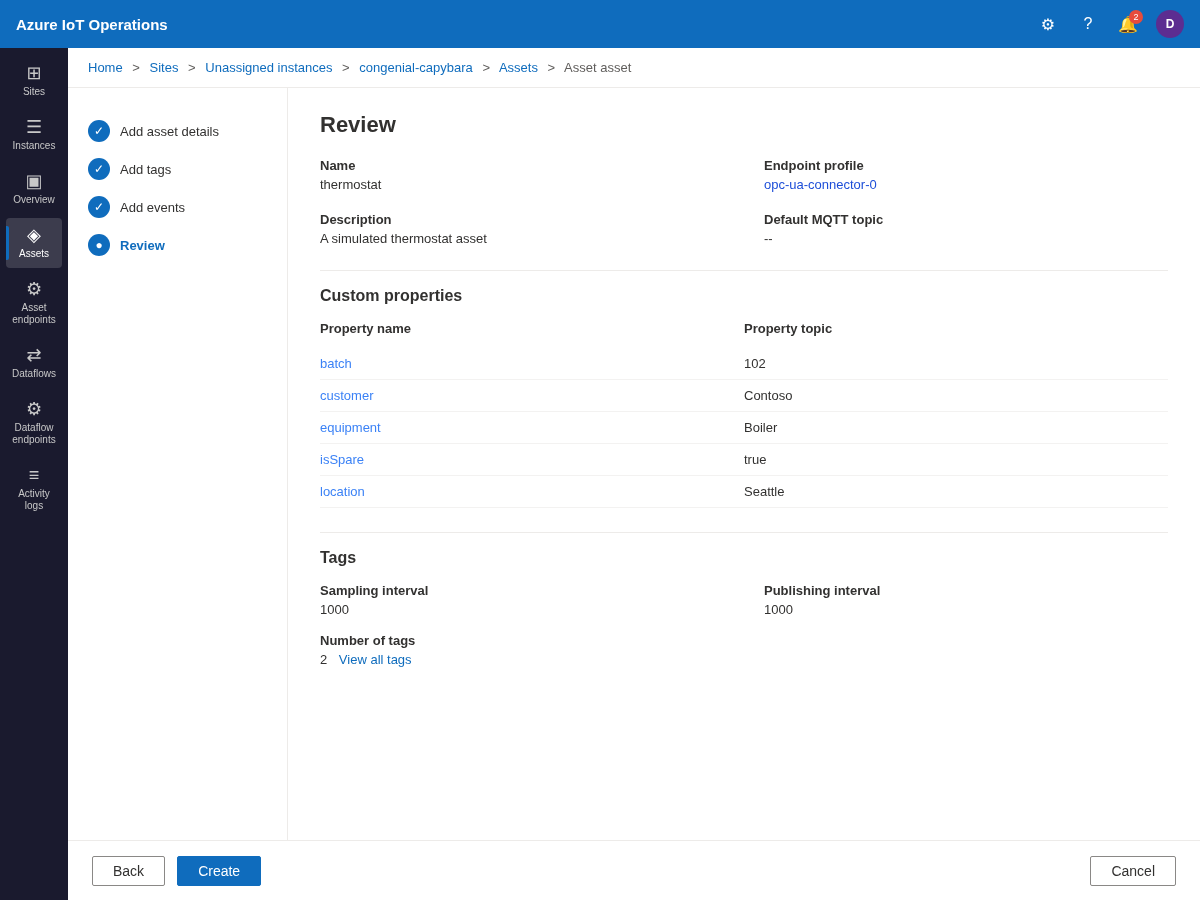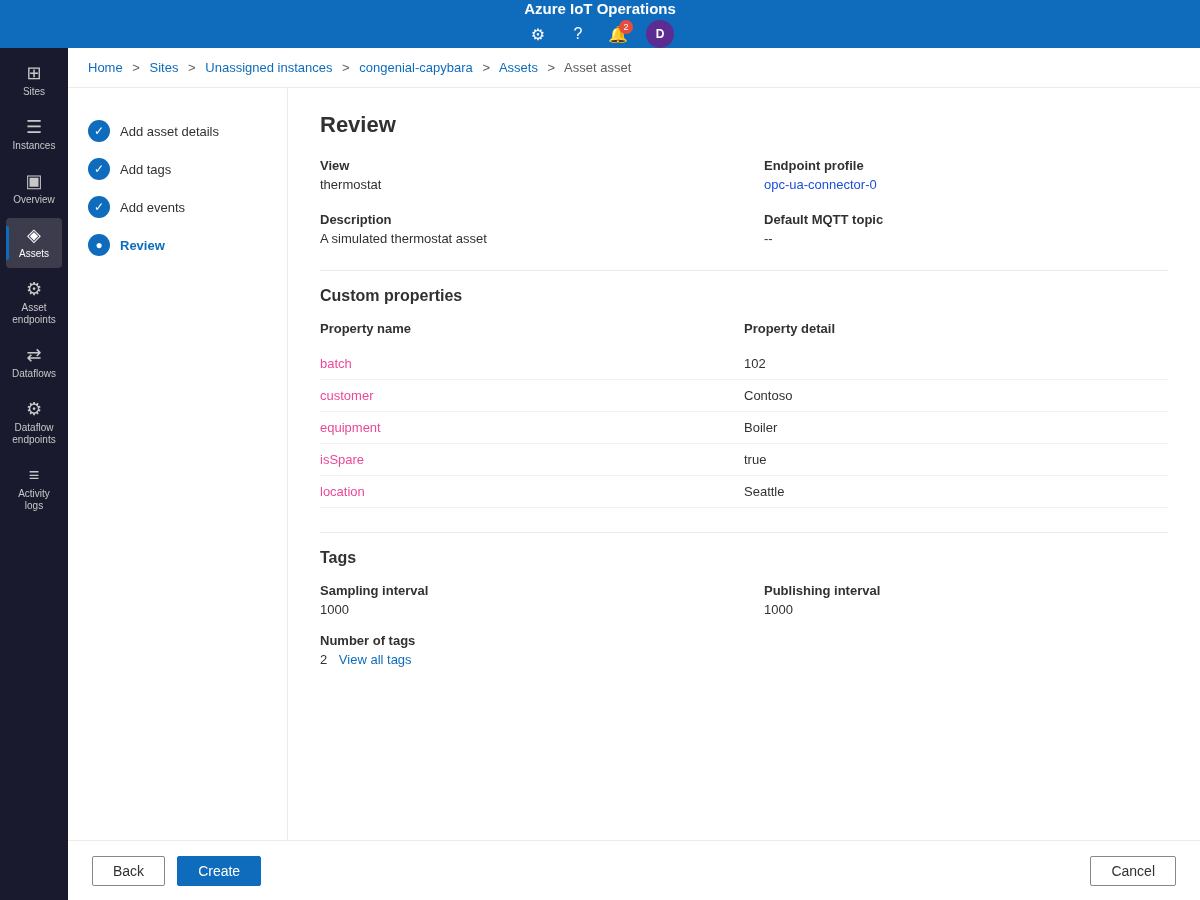--- a/index.html
+++ b/index.html
@@ -7,21 +7,20 @@
 
     
     .topnav {
       background: #0f6cbd;
       color: white;
       height: 48px;
       display: flex;
       align-items: center;
       padding: 0 16px;
       flex-shrink: 0;
-      flex-direction: column;
     }
     .topnav-title { font-size: 15px; font-weight: 600; color: white; flex: 1; }
     .topnav-icons { display: flex; align-items: center; gap: 16px; }
     .topnav-icon { width: 24px; height: 24px; color: white; display: flex; align-items: center; justify-content: center; font-size: 16px; cursor: pointer; position: relative; }
     .badge { background: #e74c3c; color: white; font-size: 9px; border-radius: 50%; width: 14px; height: 14px; display: flex; align-items: center; justify-content: center; position: absolute; top: -2px; right: -3px; }
     .avatar { width: 28px; height: 28px; background: #5c2d91; border-radius: 50%; display: flex; align-items: center; justify-content: center; font-size: 12px; font-weight: 600; color: white; }
 
     
     .main-layout { display: flex; flex: 1; overflow: hidden; }
 
@@ -132,21 +131,21 @@
     .detail-value { font-size: 13px; color: #323130; }
     .detail-value.link { color: #1d4ed8; }
 
     .section-divider { border: none; border-top: 1px solid #edebe9; margin: 16px 0; }
 
     .custom-props-section { margin-bottom: 24px; }
     .props-header { display: grid; grid-template-columns: 1fr 1fr; margin-bottom: 12px; }
     .props-header-label { font-size: 13px; font-weight: 600; color: #323130; }
     .props-row { display: grid; grid-template-columns: 1fr 1fr; padding: 8px 0; border-bottom: 1px solid #f3f2f1; }
     .props-cell { font-size: 13px; color: #323130; }
-    .props-cell.key { color: #ec4899; }
+    .props-cell.key { color: #3b82f6; }
 
     .tags-section {}
     .tags-grid { display: grid; grid-template-columns: 1fr 1fr; gap: 16px 40px; }
     .tag-item {}
     .tag-label { font-size: 13px; font-weight: 600; color: #323130; margin-bottom: 4px; }
     .tag-value { font-size: 13px; color: #323130; }
     .tag-value a { color: #0f6cbd; text-decoration: none; cursor: pointer; margin-left: 8px; }
 
     
     .footer {
@@ -270,21 +269,21 @@
           <span class="step-label current">Review</span>
         </div>
       </div>
 
       <div class="review-content">
 
         <h1 class="review-title">Review</h1>
 
         <div class="detail-grid">
           <div class="detail-item">
-            <div class="detail-label">View</div>
+            <div class="detail-label">Name</div>
             <div class="detail-value">thermostat</div>
           </div>
           <div class="detail-item">
             <div class="detail-label">Endpoint profile</div>
             <div class="detail-value link">opc-ua-connector-0</div>
           </div>
           <div class="detail-item">
             <div class="detail-label">Description</div>
             <div class="detail-value">A simulated thermostat asset</div>
           </div>
@@ -293,21 +292,21 @@
             <div class="detail-value">--</div>
           </div>
         </div>
 
         <hr class="section-divider">
 
         <h2 class="section-title">Custom properties</h2>
         <div class="custom-props-section">
           <div class="props-header">
             <span class="props-header-label">Property name</span>
-            <span class="props-header-label">Property detail</span>
+            <span class="props-header-label">Property topic</span>
           </div>
           <div class="props-row">
             <span class="props-cell key">batch</span>
             <span class="props-cell">102</span>
           </div>
           <div class="props-row">
             <span class="props-cell key">customer</span>
             <span class="props-cell">Contoso</span>
           </div>
           <div class="props-row">

